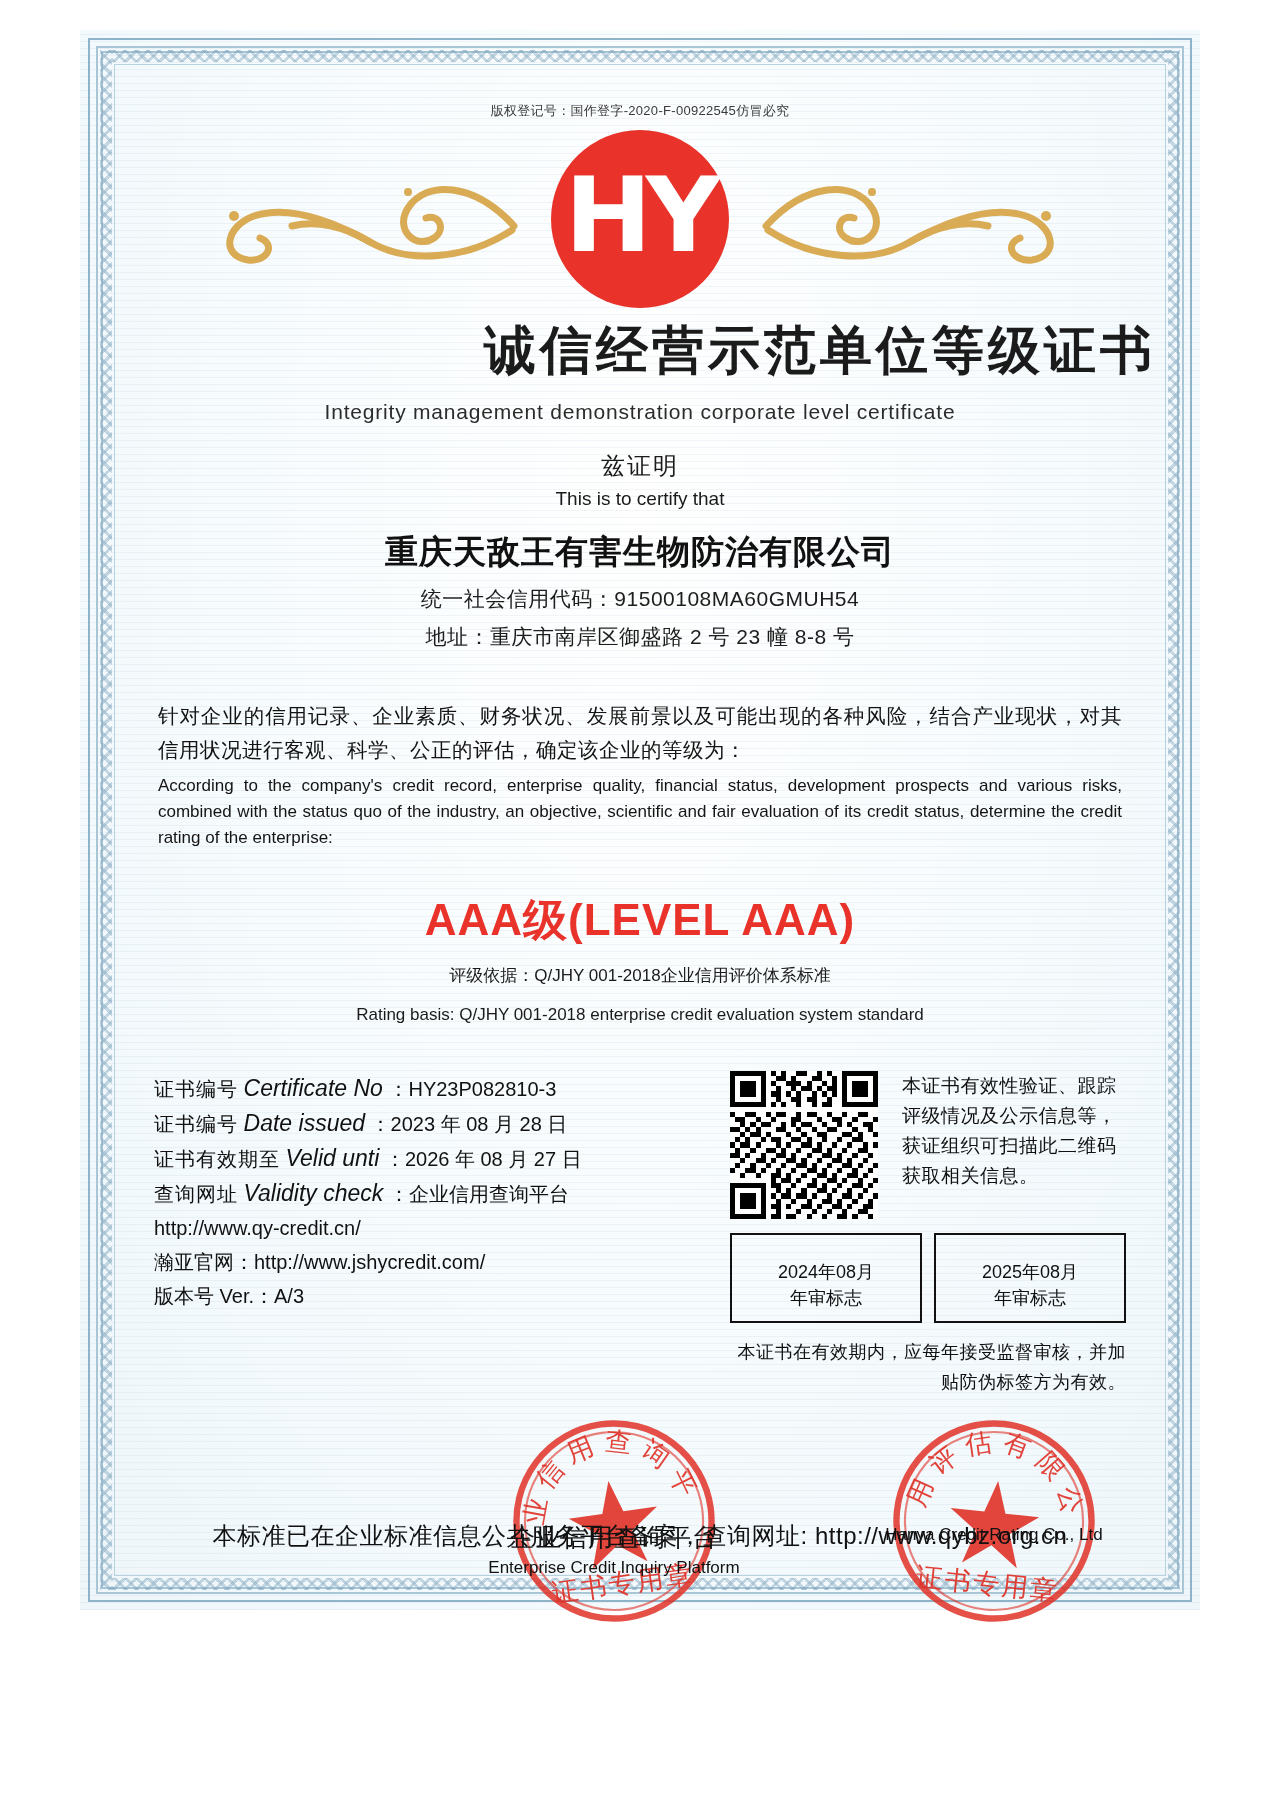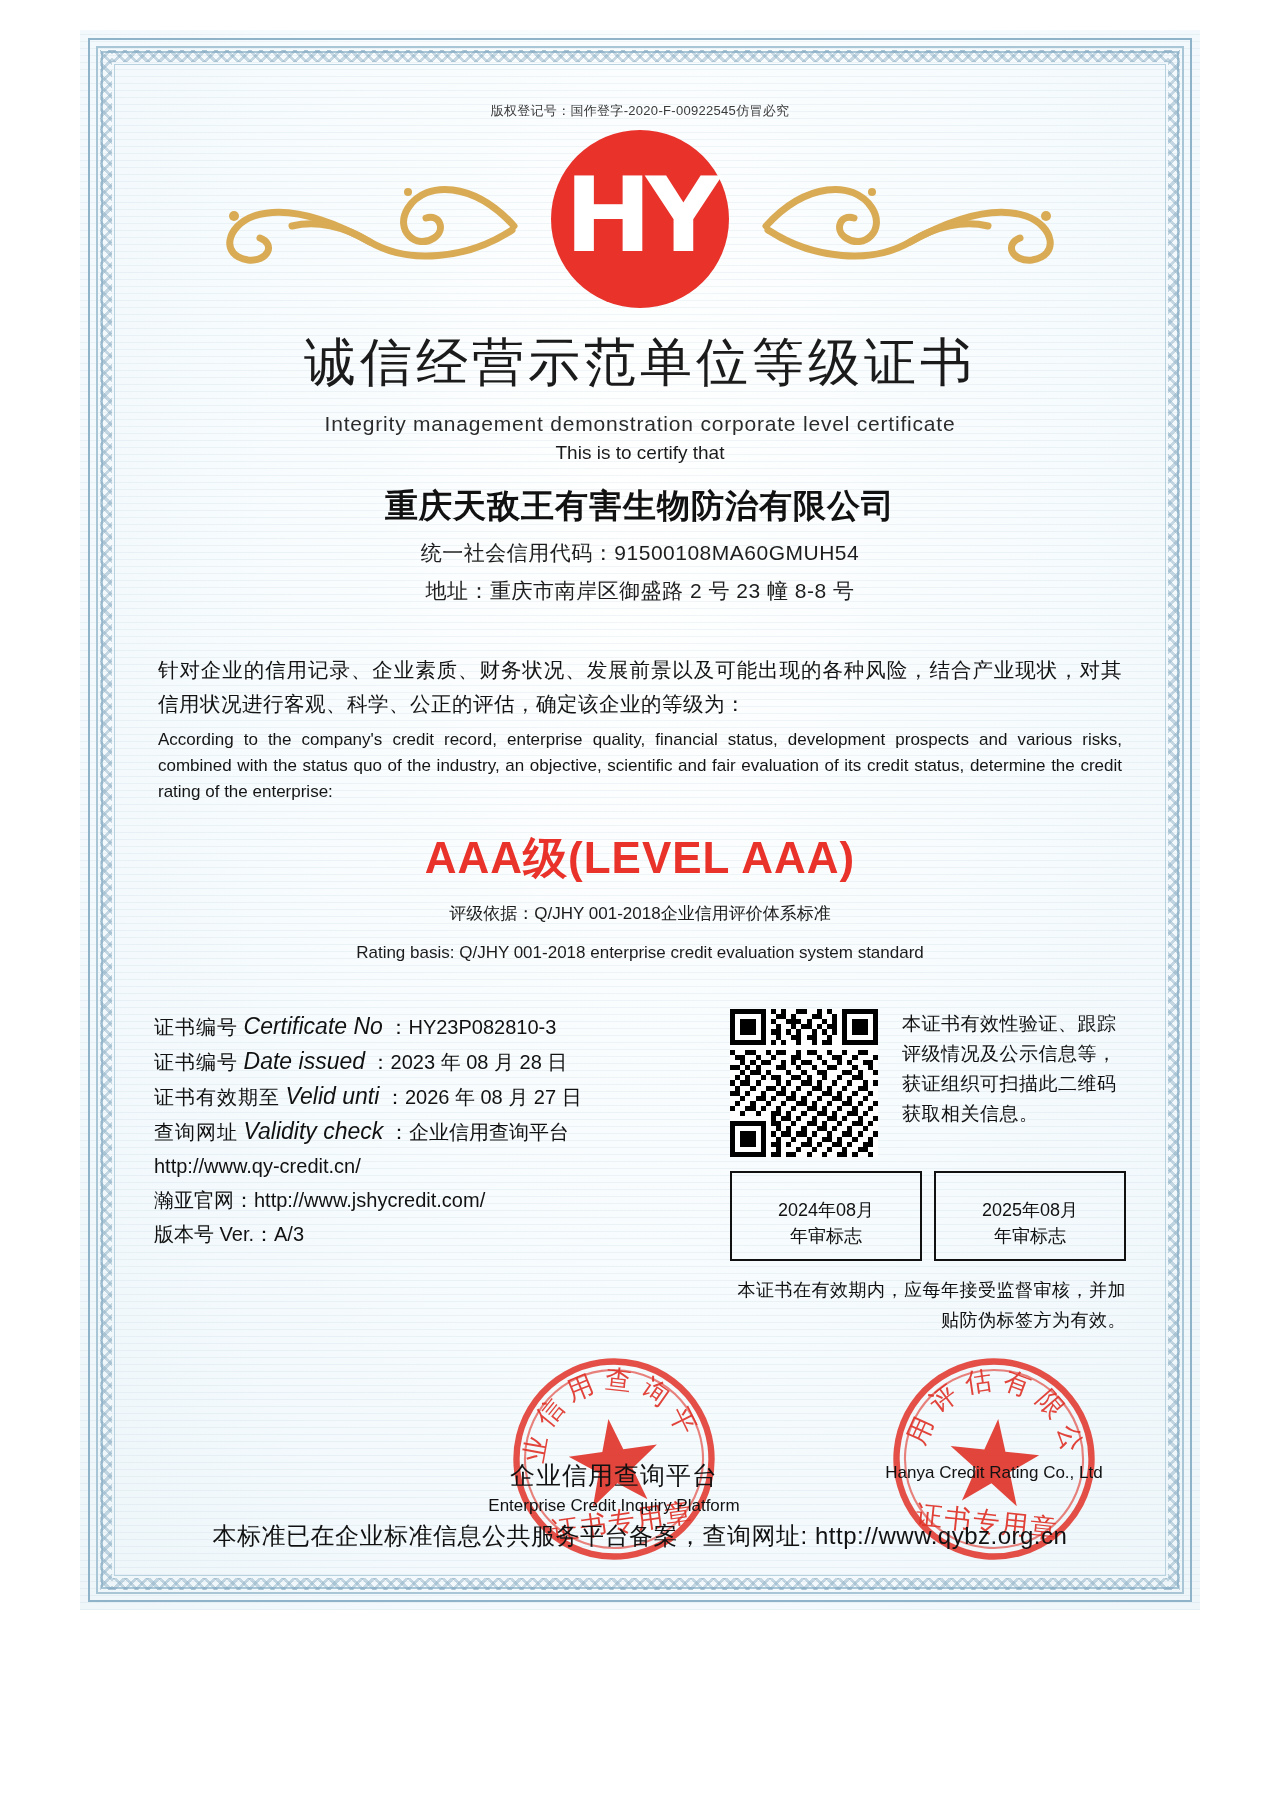--- a/index.html
+++ b/index.html
@@ -117,26 +117,26 @@
     color: #ffffff;
     letter-spacing: -6px;
     font-family: "DejaVu Sans", sans-serif;
     line-height: 1;
     position: relative;
     top: -4px;
   }
 
   
   .title-cn {
-    text-align: center;
+    text-align: right;
     font-size: 52px;
     letter-spacing: 4px;
     color: #1b1b1b;
-    font-weight: 400;
-    margin-top: 16px;
+    font-weight: 700;
+    margin-top: 4px;
     font-family: "DejaVu Sans", "Liberation Sans", sans-serif;
   }
   .title-en {
     text-align: center;
     font-size: 21px;
     color: #2b2b2b;
     letter-spacing: .8px;
     margin-top: 14px;
   }
 
@@ -186,21 +186,21 @@
     color: #141414;
     margin-top: 6px;
     text-align: justify;
   }
 
   .level {
     text-align: center;
     font-size: 44px;
     font-weight: bold;
     color: #e8322a;
-    margin-top: 24px;
+    margin-top: 40px;
     letter-spacing: 1px;
   }
   .basis-cn {
     text-align: center;
     font-size: 17px;
     color: #1b1b1b;
     margin-top: 14px;
   }
   .basis-en {
     text-align: center;
@@ -352,20 +352,21 @@
         <g fill="currentColor">
           <circle cx="40" cy="52" r="5"></circle>
           <circle cx="214" cy="28" r="4"></circle>
         </g>
       </svg>
     </div>
 
     <div class="title-cn">诚信经营示范单位等级证书</div>
     <div class="title-en">Integrity management demonstration corporate level certificate</div>
 
+    <div class="certify-cn">兹证明</div>
     <div class="certify-en">This is to certify that</div>
 
     <div class="company-name">重庆天敌王有害生物防治有限公司</div>
     <div class="company-meta">统一社会信用代码：91500108MA60GMUH54</div>
     <div class="company-meta">地址：重庆市南岸区御盛路 2 号 23 幢 8-8 号</div>
 
     <div class="para-block">
       <div class="para-cn">针对企业的信用记录、企业素质、财务状况、发展前景以及可能出现的各种风险，结合产业现状，对其信用状况进行客观、科学、公正的评估，确定该企业的等级为：</div>
       <div class="para-en">According to the company's credit record, enterprise quality, financial status, development prospects and various risks, combined with the status quo of the industry, an objective, scientific and fair evaluation of its credit status, determine the credit rating of the enterprise:</div>
     </div>

